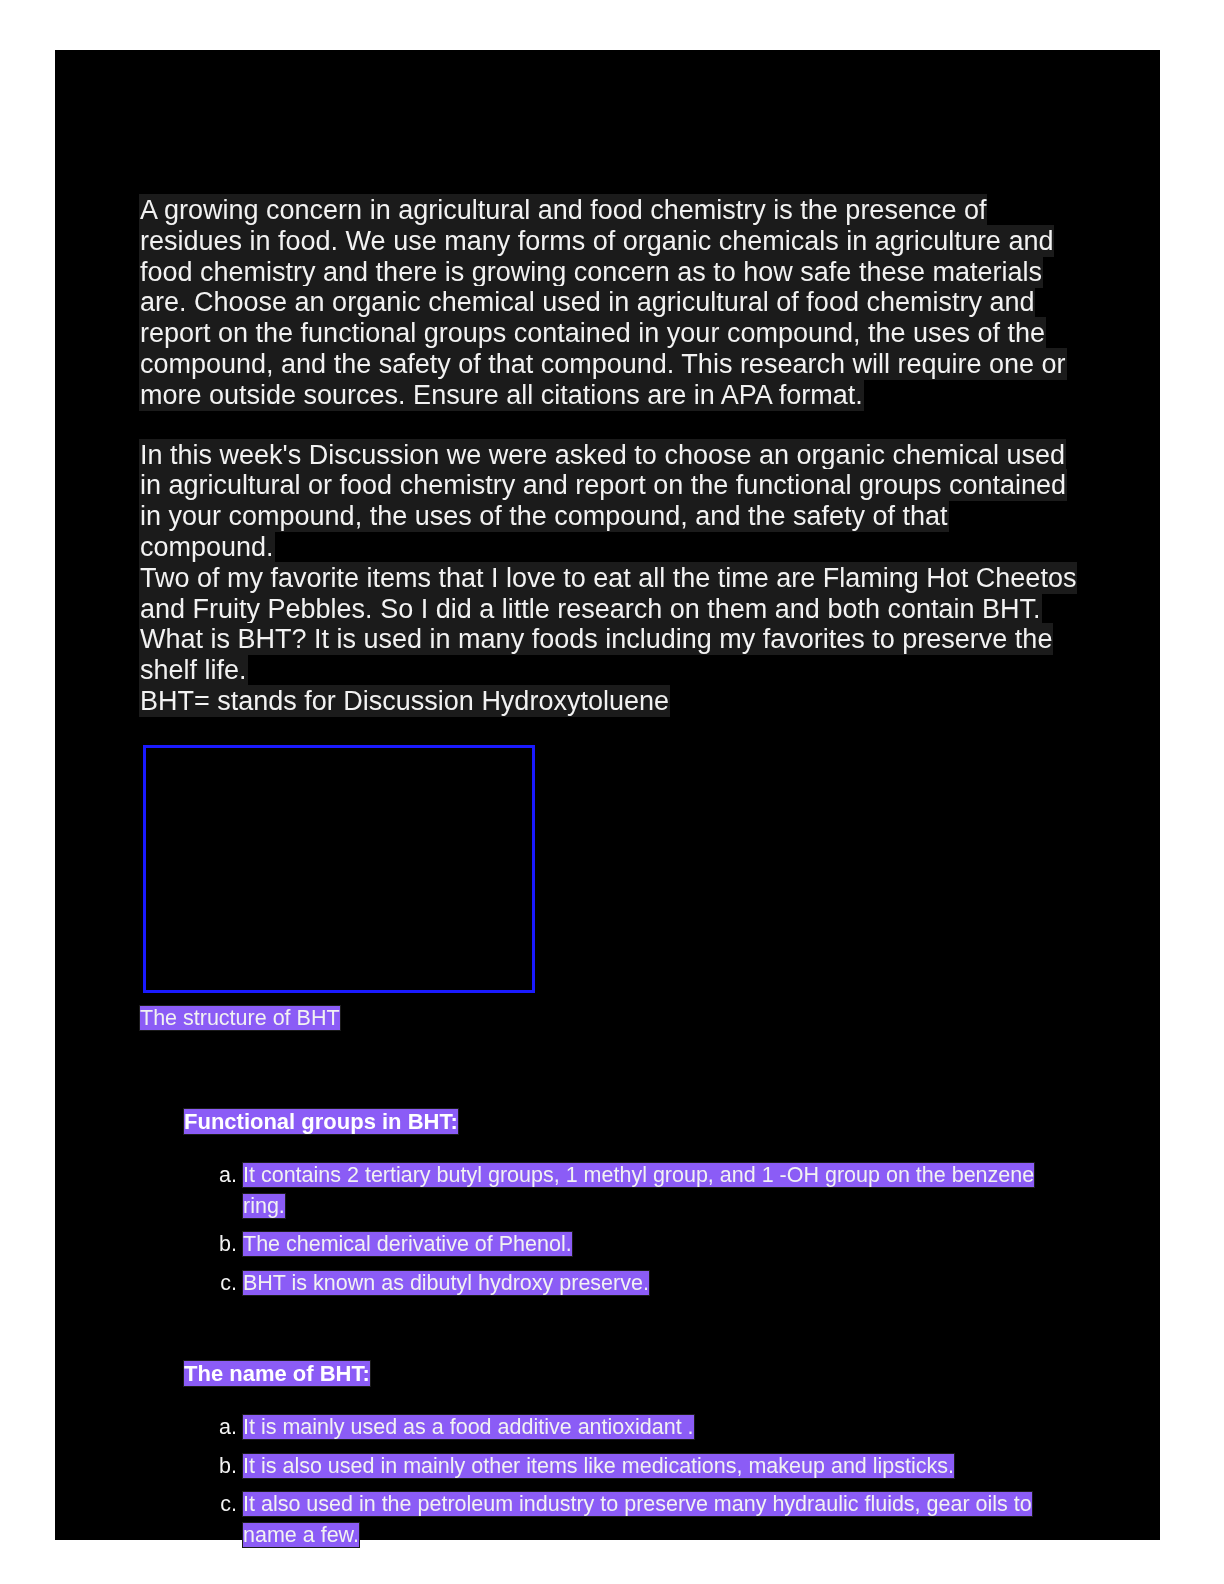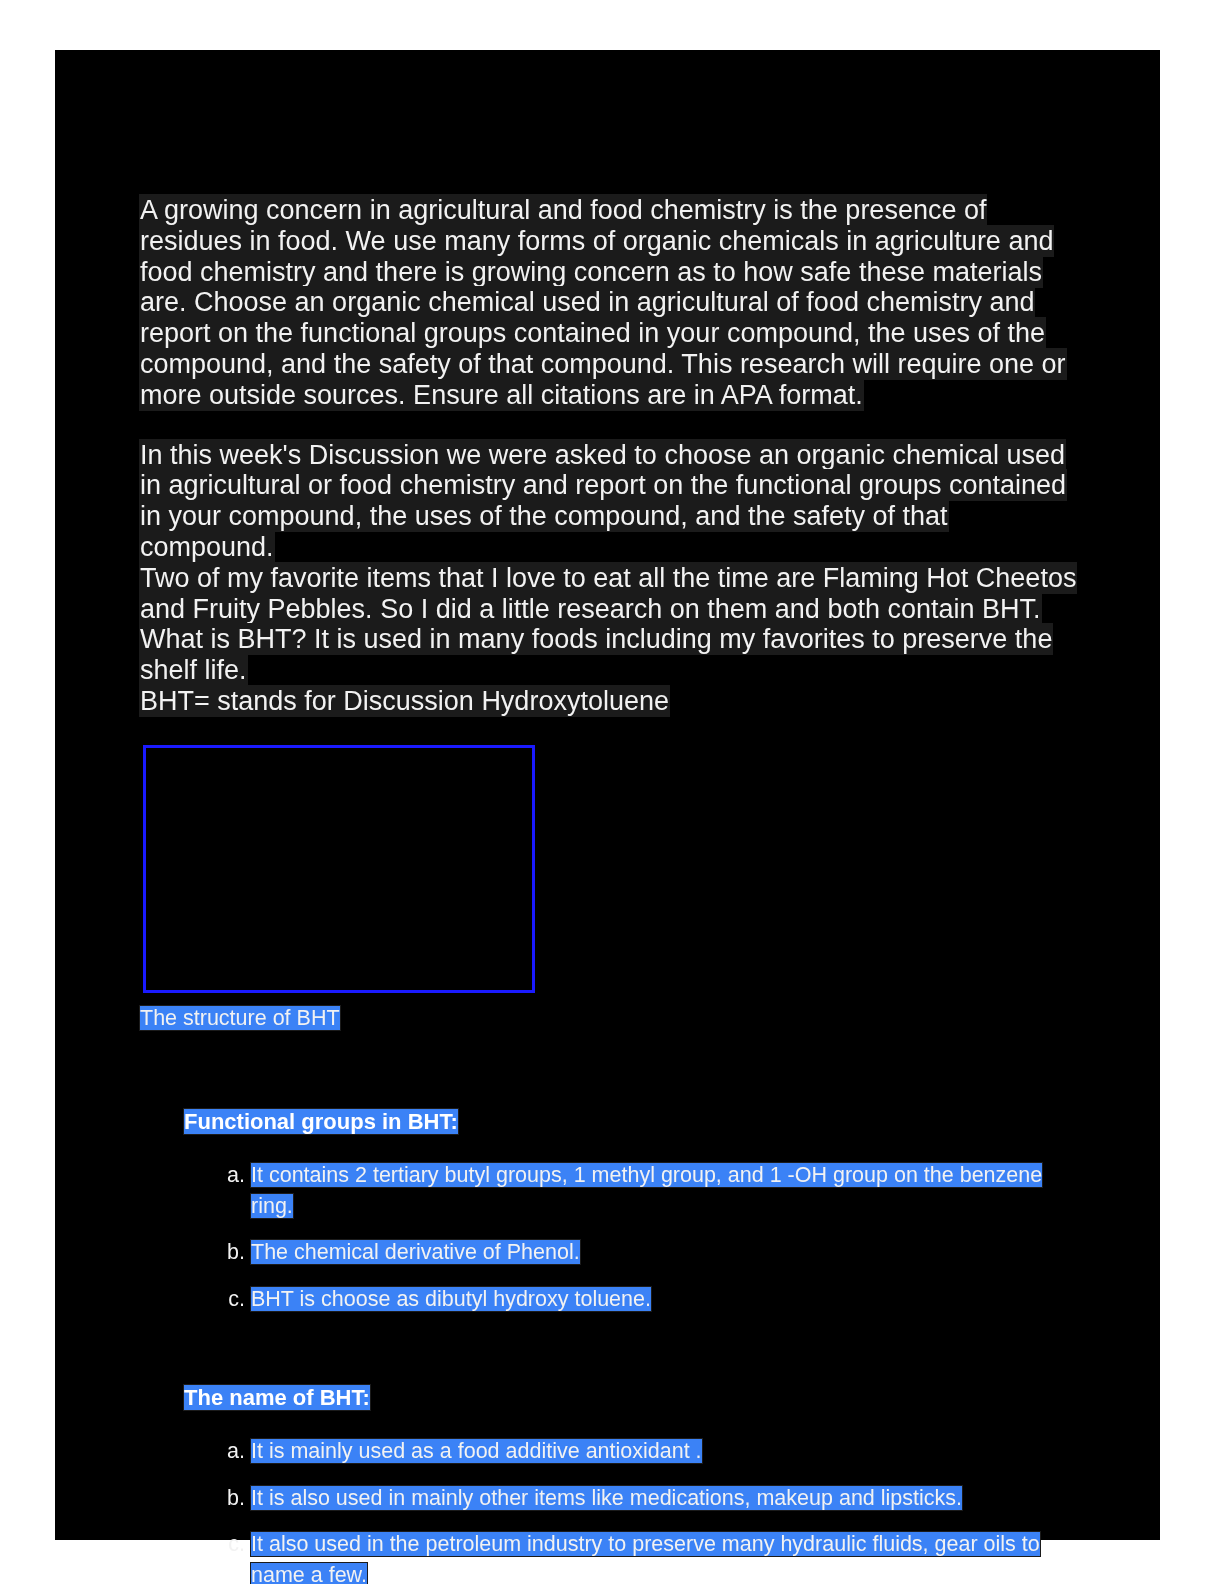--- a/index.html
+++ b/index.html
@@ -69,28 +69,28 @@
   }
   ol.alpha {
     list-style: lower-alpha;
     margin: 0;
     padding-left: 95px;
     font-size: 21.5px;
     line-height: 30.8px;
     color: #f2f2f2;
   }
   ol.alpha li {
-    margin: 16px;
+    margin: 8px;
     padding: 0;
   }
   ol.alpha li::marker {
     color: #f2f2f2;
   }
   .hl {
-    background: #3b82f6;
+    background: #8b5cf6;
     box-shadow: 0 0 0 1px #1b1b1b;
     -webkit-box-decoration-break: clone;
     box-decoration-break: clone;
   }
   .blockgap { height: 30px; }
 </style>
 </head>
 <body>
 
 <div class="page">
@@ -109,21 +109,21 @@
     <div class="figure"></div>
 
     <p class="caption"><span class="hl">The structure of BHT</span></p>
 
     <div class="blockgap"></div>
 
     <p class="section-head"><span class="hl">Functional groups in BHT:</span></p>
     <ol class="alpha">
       <li><span class="hl">It contains 2 tertiary butyl groups, 1 methyl group, and 1 -OH group on the benzene ring.</span></li>
       <li><span class="hl">The chemical derivative of Phenol.</span></li>
-      <li><span class="hl">BHT is choose as dibutyl hydroxy toluene.</span></li>
+      <li><span class="hl">BHT is known as dibutyl hydroxy preserve.</span></li>
     </ol>
 
     <div class="blockgap"></div>
 
     <p class="section-head"><span class="hl">The name of BHT:</span></p>
     <ol class="alpha">
       <li><span class="hl">It is mainly used as a food additive antioxidant .</span></li>
       <li><span class="hl">It is also used in mainly other items like medications, makeup and lipsticks.</span></li>
       <li><span class="hl">It also used in the petroleum industry to preserve many hydraulic fluids, gear oils to name a few.</span></li>
     </ol>

